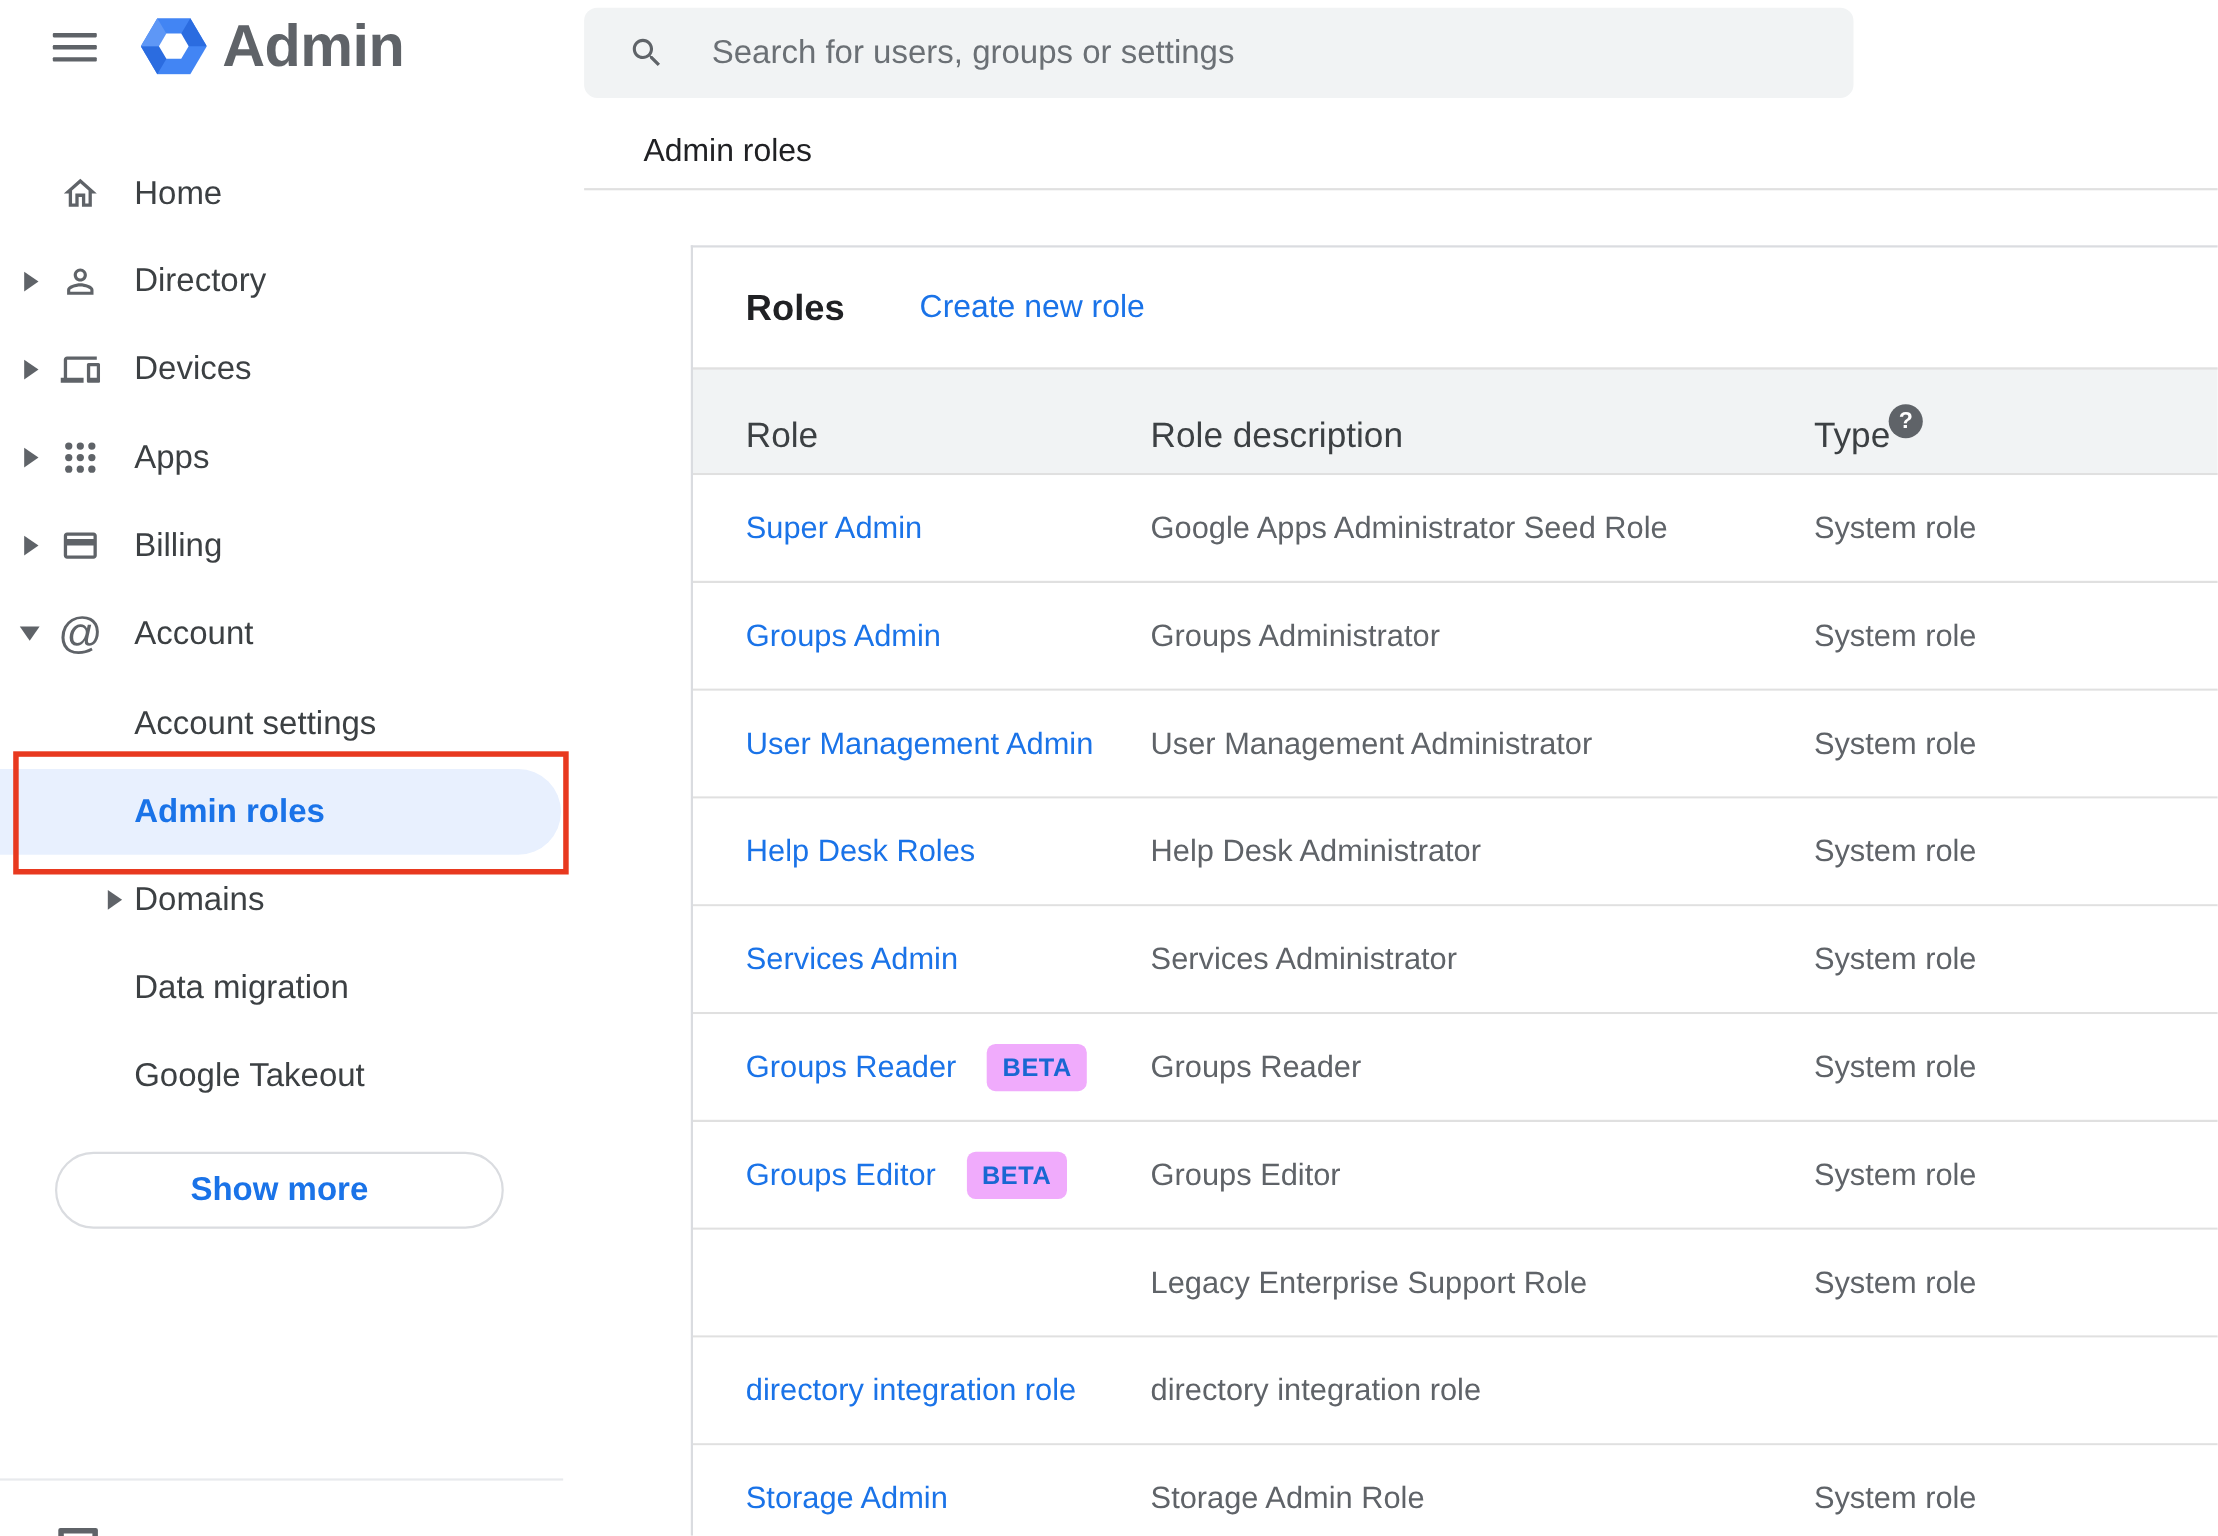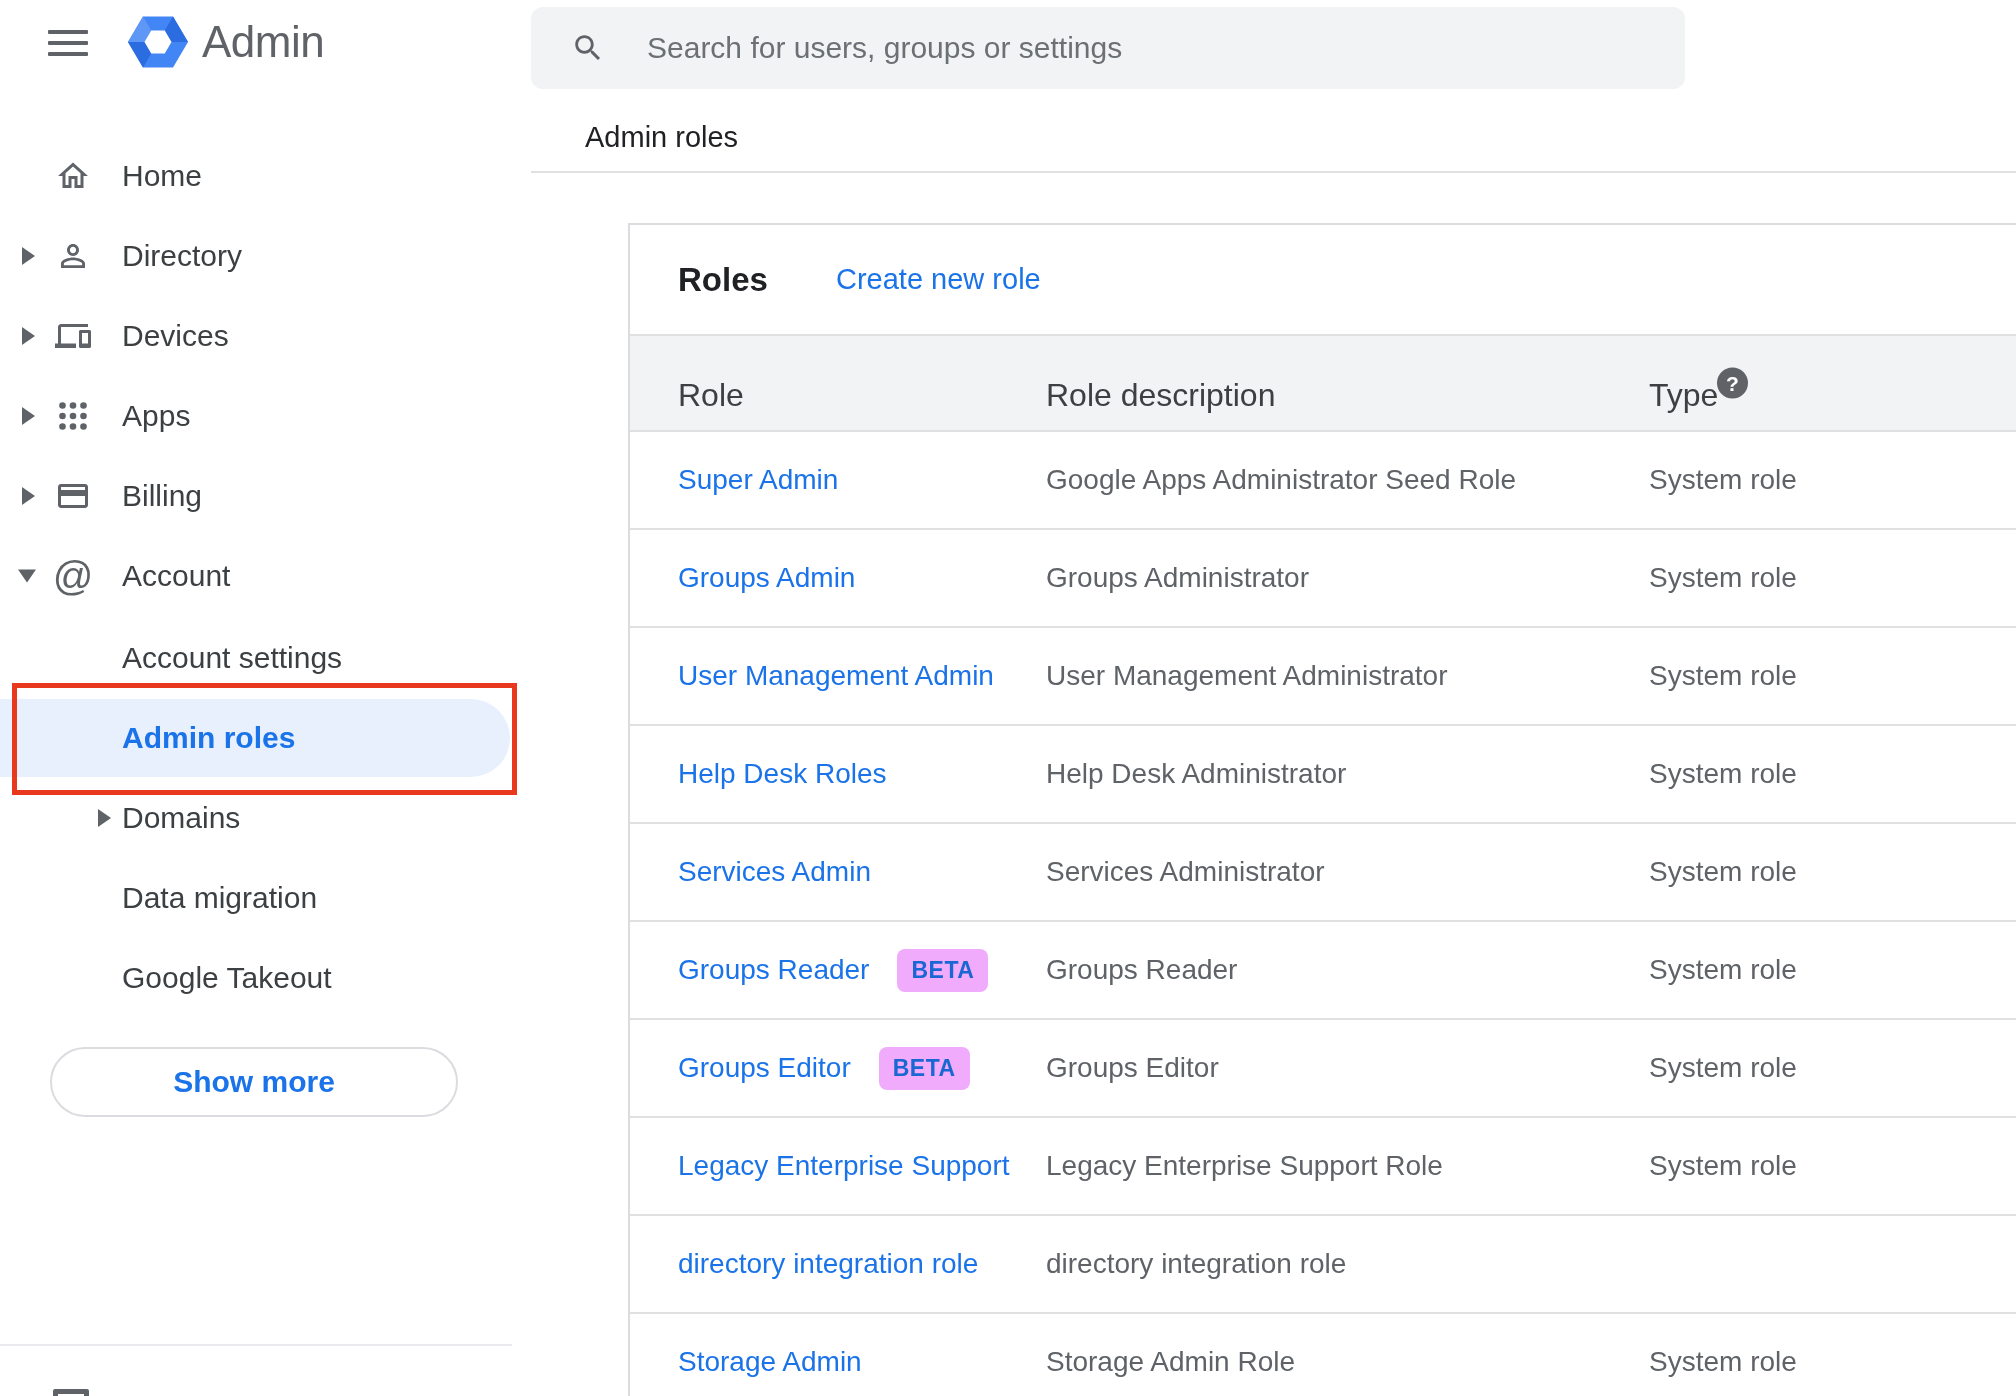--- a/index.html
+++ b/index.html
@@ -5,21 +5,21 @@
   * { margin:0; padding:0; box-sizing:border-box; }
   html,body { width:2016px; height:1396px; overflow:hidden; background:#fff;
     font-family:"Liberation Sans","DejaVu Sans",sans-serif; }
   .abs { position:absolute; }
 
   
   #hamburger { left:48px; top:30px; width:40px; height:26px; cursor:pointer; }
   #hamburger .bar { position:absolute; left:0; width:40px; height:4px; background:#5f6368; border-radius:1px; }
   #hamburger .bar:nth-child(1){ top:0; } #hamburger .bar:nth-child(2){ top:11px; } #hamburger .bar:nth-child(3){ top:22px; }
   #logo { left:128px; top:16px; }
-  #logo-text { left:202px; top:14px; font-size:44px; line-height:56px; color:#5f6368; letter-spacing:-0.5px; }
+  #logo-text { left:202px; top:14px; font-size:54px; line-height:56px; color:#5f6368; letter-spacing:-0.5px;font-weight:bold; }
 
   #searchbar { left:531px; top:7px; width:1154px; height:82px; background:#f1f3f4; border-radius:12px; }
   #search-icon { position:absolute; left:40px; top:24px; width:34px; height:34px; }
   #search-placeholder { position:absolute; left:116px; top:0; height:82px; display:flex; align-items:center;
     font-size:30px; color:#6b7075; }
 
   #breadcrumb { left:585px; top:121px; font-size:29px; color:#202124; }
   #breadcrumb-divider { left:531px; top:171px; width:1485px; height:2px; background:#e0e0e0; }
 
   
@@ -293,23 +293,20 @@
         </div>
     <div class="cell cell-desc">
           <span>Groups Editor</span>
         </div>
     <div class="cell cell-type">
           <span>System role</span>
         </div>
   </div>
 
   <div class="trow">
-    <div class="cell cell-role">
-          <span>Legacy Enterprise Support</span>
-        </div>
     <div class="cell cell-desc">
           <span>Legacy Enterprise Support Role</span>
         </div>
     <div class="cell cell-type">
           <span>System role</span>
         </div>
   </div>
 
   <div class="trow">
     <div class="cell cell-role">

